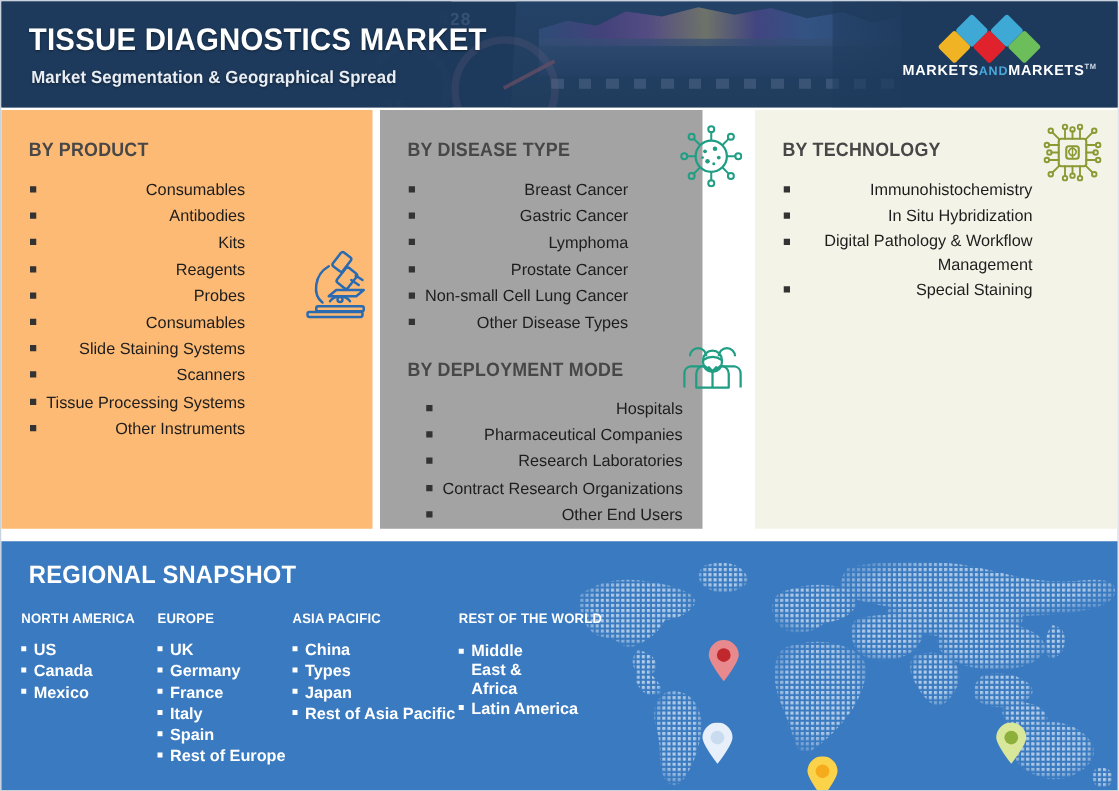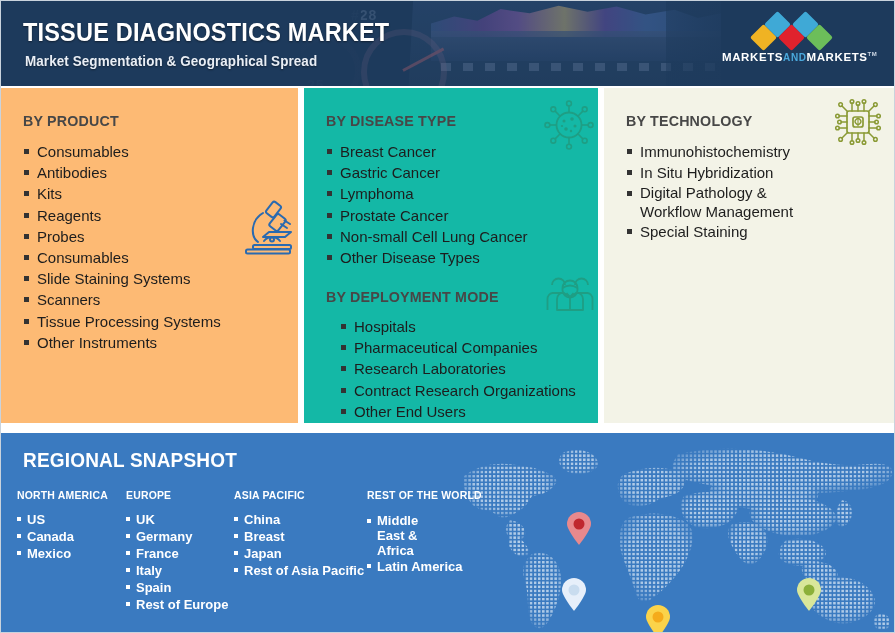--- a/index.html
+++ b/index.html
@@ -116,42 +116,43 @@
   }
   .logo-text .and { color: #4aa8dc; font-size: 10px; }
   .logo-tm { font-size: 6px; vertical-align: super; color:#cfd9e6; }
 
   
   .col {
     position: absolute;
     top: 87px;
   }
   .col-product    { left: 0px;   width: 297px; height: 335px; background: #fdba74; }
-  .col-disease    { left: 303px; width: 294px; height: 335px; background: #14b8a6; padding-left: 30px; }
+  .col-disease    { left: 303px; width: 258px; height: 335px; background: #a3a3a3; padding-left: 30px; }
   .col-technology { left: 603px; width: 292px; height: 335px; background: #f3f3e7; }
 
   .block-title {
     position: absolute;
     color: #474747;
     font-size: 15.5px;
     font-weight: bold;
     letter-spacing: .2px;
     transform: scaleX(.92);
     transform-origin: left center;
     white-space: nowrap;
   }
 
   ul.bullets { position: absolute; list-style: none; }
   ul.bullets li {
     position: relative;
     padding-left: 14px;
     color: #1d1d1d;
-    font-size: 15px;
+    font-size: 13px;
     line-height: 21.2px;
     white-space: nowrap;
+    text-align: right;
   }
   ul.bullets li.wrap { white-space: normal; width: 200px; line-height: 19px; }
   ul.bullets li::before {
     content: "";
     position: absolute;
     left: 1px; top: 8px;
     width: 5px; height: 5px;
     background: #333333;
   }
 
@@ -515,21 +516,21 @@
         <li>Italy</li>
         <li>Spain</li>
         <li>Rest of Europe</li>
       </ul>
     </div>
 
     <div class="reg-col reg-ap">
       <h4>ASIA PACIFIC</h4>
       <ul>
         <li>China</li>
-        <li>Breast</li>
+        <li>Types</li>
         <li>Japan</li>
         <li>Rest of Asia Pacific</li>
       </ul>
     </div>
 
     <div class="reg-col reg-row" style="top:56px;">
       <h4>REST OF THE WORLD</h4>
       <ul style="margin-top:12px;">
         <li class="wrap2">Middle East &amp; Africa</li>
         <li>Latin America</li>

